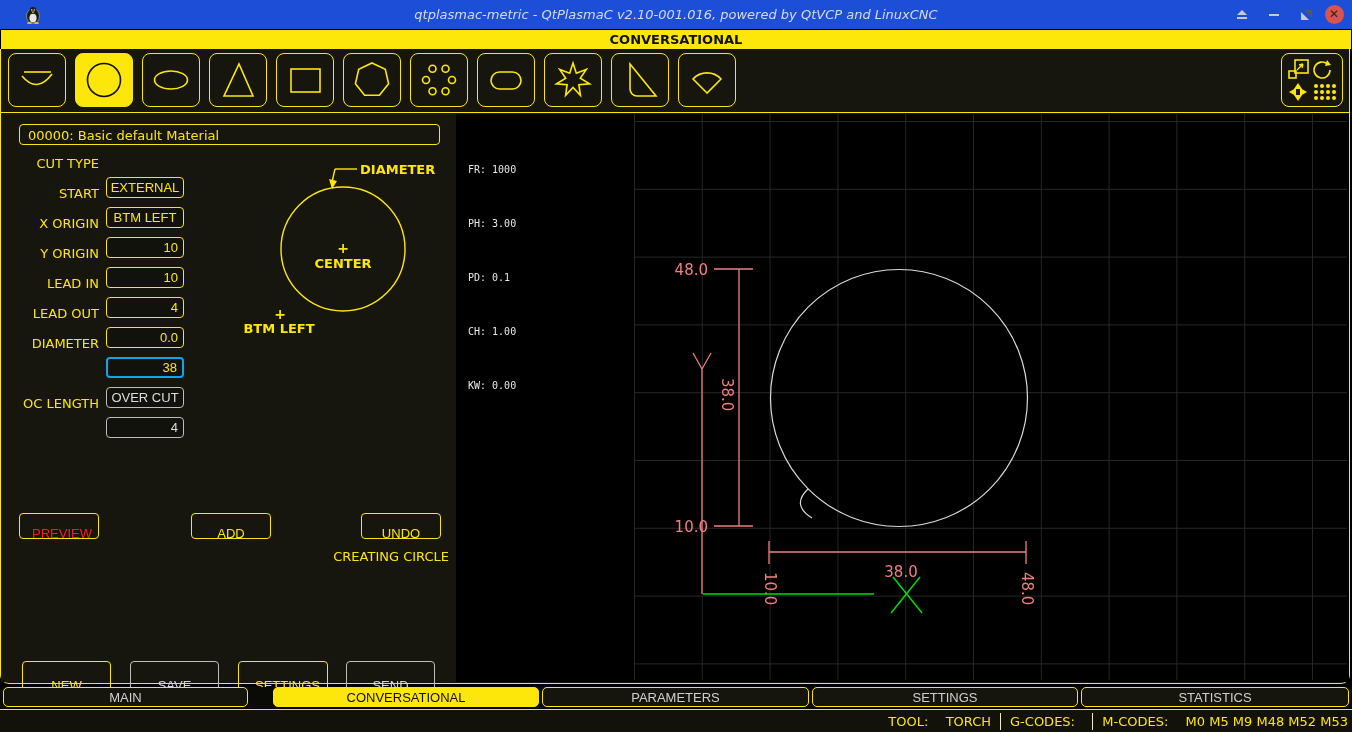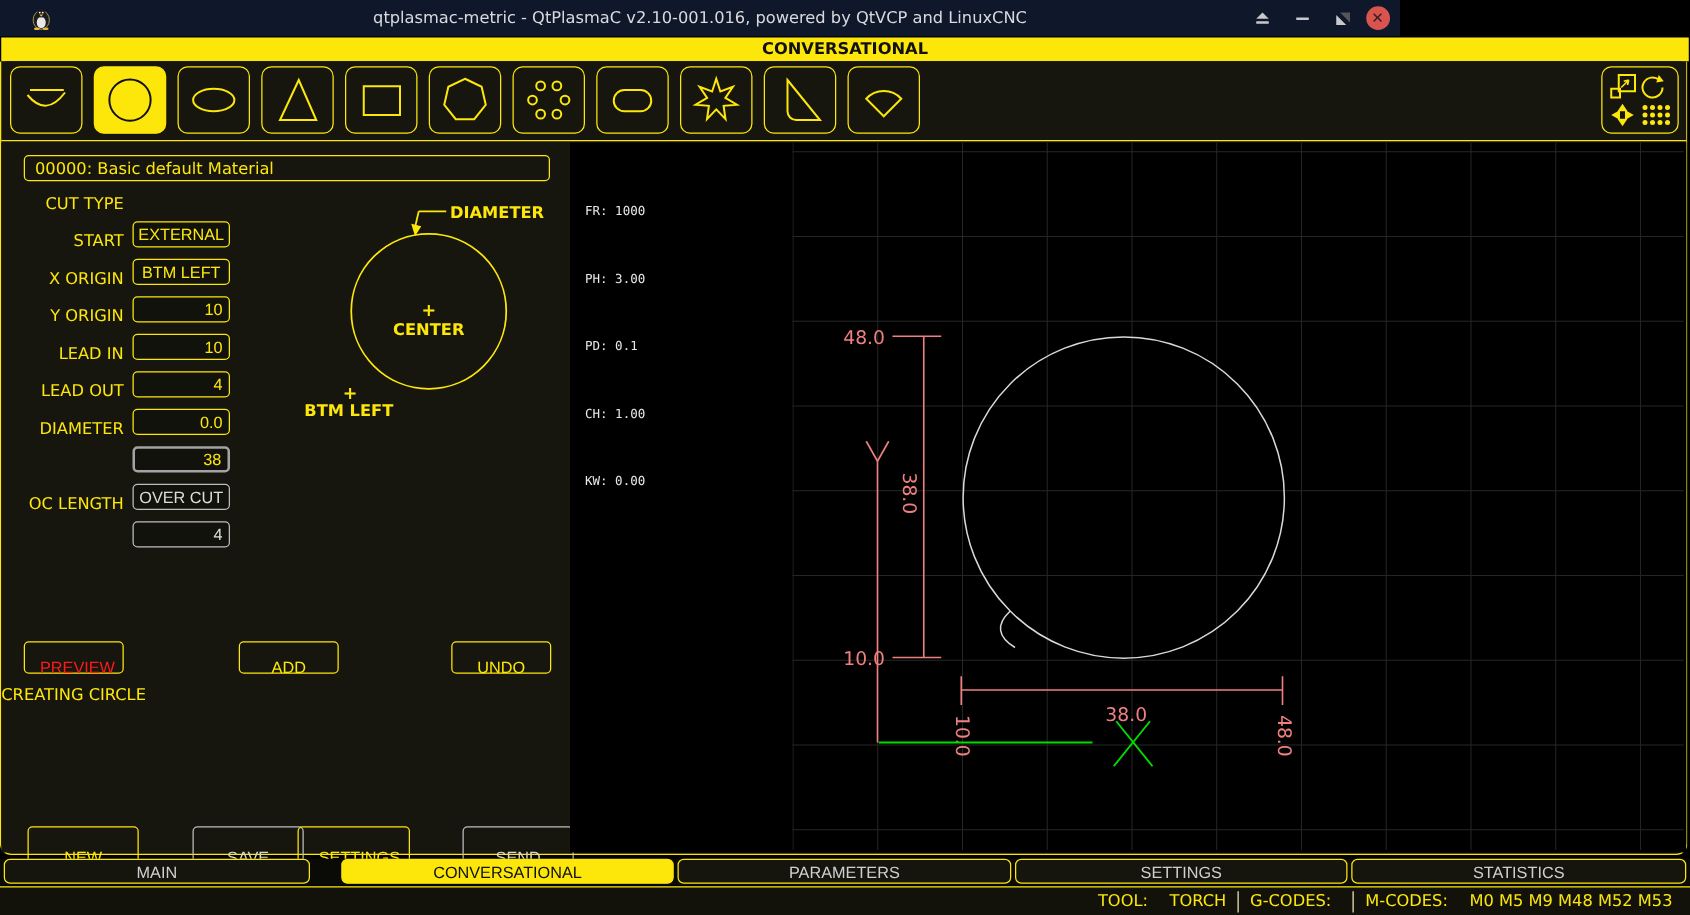--- a/index.html
+++ b/index.html
@@ -1,19 +1,19 @@
 <!DOCTYPE html>
 <html style="--accent: #fde70a;"><head>
 <meta charset="utf-8">
 <style>
   html,body{margin:0;padding:0;background:#000;width:1352px;height:732px;overflow:hidden;
     font-family:"DejaVu Sans","Liberation Sans",sans-serif;}
   .abs{position:absolute;}
   
-  #titlebar{position:absolute;left:0;top:0;width:1120px;height:29px;background:#0f172a;}
+  #titlebar{position:absolute;left:0;top:0;width:1352px;height:29px;background:#1d4ed8;font-style:italic;}
   #titlebar .title{position:absolute;left:0;top:0;width:100%;height:29px;line-height:29px;
     text-align:center;color:#d9d9de;font-size:13px;}
   #app-icon{position:absolute;left:24px;top:5px;width:18px;height:19px;}
   .winctl{position:absolute;top:5px;width:20px;height:19px;display:flex;align-items:center;justify-content:center;cursor:default;}
   #btn-shade{right:100px;} #btn-min{right:68px;} #btn-max{right:36px;} #btn-close{right:8px;}
   #btn-close .circ{width:19px;height:19px;border-radius:50%;background:#d9534f;display:flex;align-items:center;justify-content:center;
     color:#30201f;font-size:12px;font-weight:bold;line-height:19px;}
   
   #banner{position:absolute;left:1px;top:30px;width:1350px;height:19px;background:var(--accent);
     color:#111;font-size:13px;font-weight:bold;text-align:center;line-height:19px;}
@@ -35,51 +35,51 @@
   #previewpane{position:absolute;left:455px;top:0;width:893px;height:568px;background:#000;overflow:hidden;}
   
   #material{position:absolute;left:18px;top:10px;width:421px;height:21px;border:1px solid var(--accent);border-radius:4px;
     color:var(--accent);font-size:13px;line-height:21px;padding-left:8px;box-sizing:border-box;cursor:pointer;}
   .frow{position:absolute;left:0;height:22px;}
   .flabel{position:absolute;left:0;top:3px;width:98px;text-align:right;color:var(--accent);font-size:13px;white-space:nowrap;}
   .fctl{position:absolute;left:105px;top:0;width:78px;height:21px;border:1px solid var(--accent);border-radius:4px;
     background:#12120c;color:var(--accent);font-size:13px;box-sizing:border-box;margin-top:24px;}
   input.fctl{text-align:right;padding:0 5px 0 2px;outline:none;}
   button.fctl{text-align:center;cursor:pointer;padding:0;}
-  .fctl.focused{border:2px solid #a3a3a3;text-align:right;}
+  .fctl.focused{border:2px solid #0ea5e9;text-align:right;}
   .fctl.disabled{border-color:#bdbdbd;color:#dcdcdc;}
   .action-btn{position:absolute;height:21px;border:1px solid var(--accent);border-radius:4px;background:transparent;
     color:var(--accent);font-size:13px;text-align:center;cursor:pointer;padding:12px;}
   #btn-preview{left:18px;top:399px;width:80px;color:#ff1a1a;}
   #btn-add{left:190px;top:399px;width:80px;}
   #btn-undo{left:360px;top:399px;width:80px;}
-  #conv-status{position:absolute;left:0;top:435px;width:448px;text-align:left;color:var(--accent);font-size:13px;}
+  #conv-status{position:absolute;left:0;top:435px;width:448px;text-align:right;color:var(--accent);font-size:13px;}
   .foot-btn{position:absolute;top:547px;height:20px;border:1px solid var(--accent);border-radius:4px;background:transparent;
     color:var(--accent);font-size:13px;cursor:pointer;padding:16px;}
-  .foot-btn.disabled{border-color:#bdbdbd;color:#d6d6d6;margin-left:24px;}
+  .foot-btn.disabled{border-color:#bdbdbd;color:#d6d6d6;}
   #btn-new{left:21px;width:89px;} #btn-save{left:129px;width:89px;}
   #btn-settings{left:237px;width:90px;} #btn-send{left:345px;width:89px;}
   
   #readouts{position:absolute;left:12px;top:11px;color:#e8e8e8;font-family:"DejaVu Sans Mono","Liberation Mono",monospace;
     font-size:10px;line-height:18px;white-space:pre;}
   #grid{position:absolute;left:178px;top:0px;right:2px;bottom:2px;
     background-image:linear-gradient(to right,#262626 1px,transparent 1px),linear-gradient(to bottom,#262626 1px,transparent 1px);
     background-size:67.8px 67.8px;background-position:0 7px;}
   #plot{position:absolute;left:0;top:0;}
   
   #tabrow{position:absolute;left:0;top:687px;width:1352px;height:21px;background:#0a0a07;}
   .tab{position:absolute;top:0;height:20px;border:1px solid var(--accent);border-radius:5px;background:#15150e;
     color:#cfcfcf;font-size:13px;text-align:center;cursor:pointer;padding:0;box-sizing:border-box;}
   .tab.active{background:var(--accent);color:#111;}
   #tab-main{left:3px;width:245px;} #tab-conversational{left:273px;width:266px;}
   #tab-parameters{left:542px;width:267px;} #tab-settings{left:812px;width:266px;} #tab-statistics{left:1081px;width:268px;}
   
   #statusbar{position:absolute;left:0;top:709px;width:1352px;height:23px;background:#12120a;border-top:1px solid var(--accent);
     box-sizing:border-box;display:flex;align-items:center;justify-content:flex-end;color:var(--accent);font-size:13px;gap:9px;
-    padding-right:14px;}
+    padding-right:4px;}
   #statusbar .sep{width:1px;height:17px;background:#efe9bb;}
   #statusbar .lab{white-space:pre;}
   text{font-family:"DejaVu Sans","Liberation Sans",sans-serif;}
 </style>
 </head>
 <body>
 
 <div id="titlebar">
   <svg id="app-icon" viewBox="0 0 18 19">
     <ellipse cx="9" cy="11" rx="6.5" ry="7.5" fill="#1c1c1c" stroke="#9a9a55" stroke-width="0.8"></ellipse>

